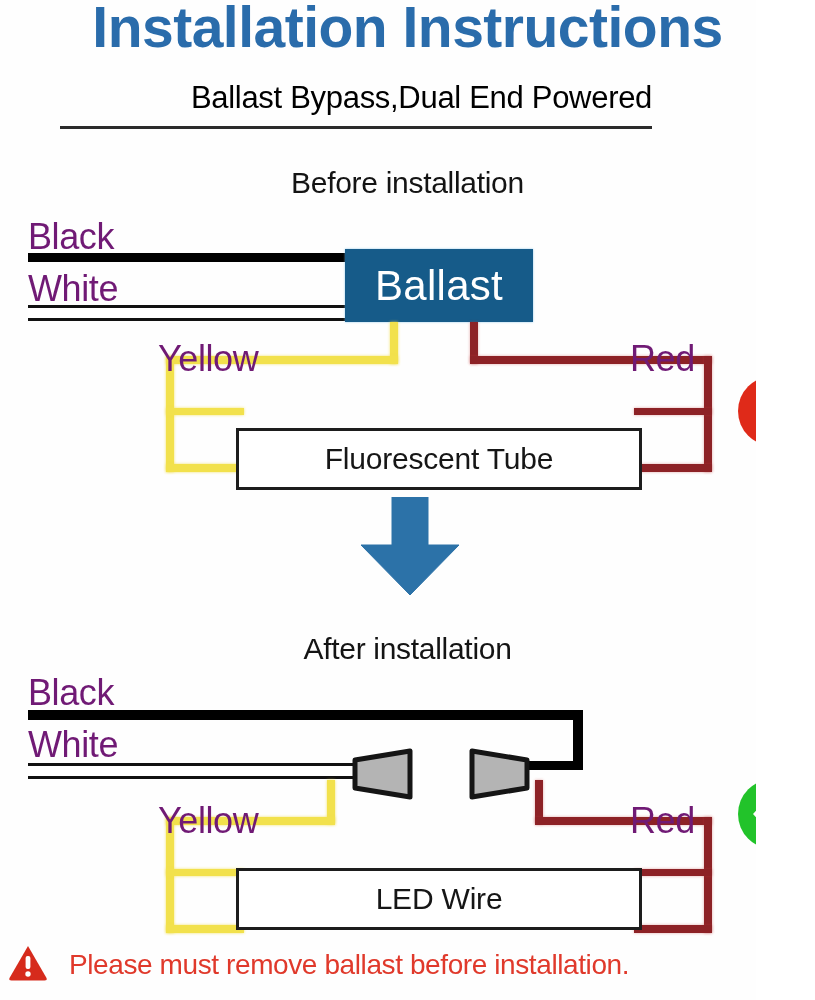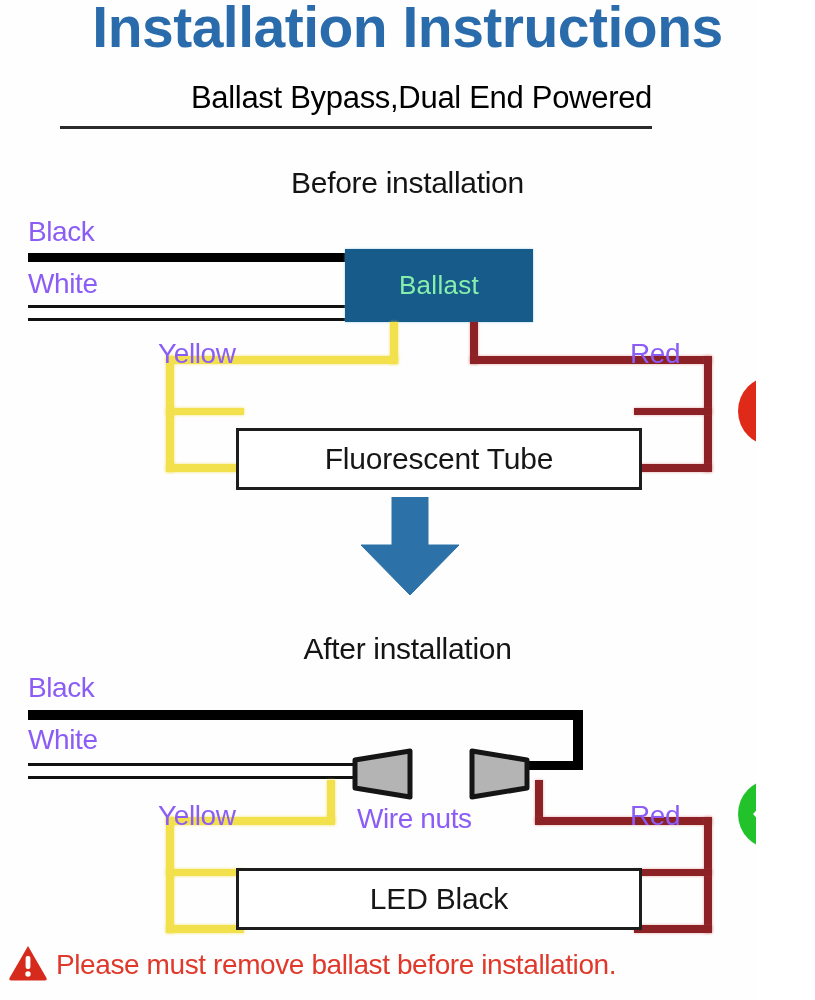--- a/index.html
+++ b/index.html
@@ -66,22 +66,22 @@
     color: #141414;
     letter-spacing: -0.3px;
     white-space: nowrap;
   }
   .section-heading.before { top: 166px; }
   .section-heading.after  { top: 620px; margin-top: 12px; }
 
   
   .wire-label {
     position: absolute;
-    font-size: 28px;
-    color: #8b5cf6;
+    font-size: 36px;
+    color: #701a75;
     letter-spacing: -0.4px;
     white-space: nowrap;
   }
 
   
   .seg { position: absolute; }
 
   
   .blk { background: #000000; }
 
@@ -94,22 +94,22 @@
     box-sizing: border-box;
   }
 
   .yel { background: #f2e14c; box-shadow: 0 0 3px rgba(242,225,76,.85); }
   .red { background: #8d2226; box-shadow: 0 0 3px rgba(190,60,60,.45); }
 
   
   .ballast-box {
     position: absolute;
     background: #165b89;
-    color: #86efac;
-    font-size: 26px;
+    color: #ffffff;
+    font-size: 42px;
     display: flex;
     align-items: center;
     justify-content: center;
     letter-spacing: 0.3px;
     box-shadow: 0 0 2px rgba(120,190,235,.8);
   }
   .tube-box {
     position: absolute;
     background: #ffffff;
     border: 3px solid #1d1d1d;
@@ -135,21 +135,21 @@
   
   .wire-nut { position: absolute; }
 
   
   .warn-row {
     position: absolute;
     left: 8px;
     top: 944px;
     display: flex;
     align-items: center;
-    gap: 8px;
+    gap: 21px;
   }
   .warn-text {
     font-size: 28px;
     color: #e0392b;
     letter-spacing: -0.4px;
     white-space: nowrap;
   }
 </style>
 </head>
 <body>
@@ -221,39 +221,38 @@
       <path d="M3 12 L58 3 L58 49 L3 40 Z" fill="#b4b4b4" stroke="#151515" stroke-width="5" stroke-linejoin="round"></path>
     </svg>
   </div>
 
   <div class="wire-nut" style="left:462px; top:748px;">
     <svg width="68" height="52" viewBox="0 0 68 52" aria-hidden="true">
       <path d="M65 12 L10 3 L10 49 L65 40 Z" fill="#b4b4b4" stroke="#151515" stroke-width="5" stroke-linejoin="round"></path>
     </svg>
   </div>
 
-  <div class="wire-label" style="left:357px; top:803px;">Wire nuts</div>
 
   <div class="seg yel" style="left:327px; top:780px; width:8px; height:44px;"></div>
   <div class="seg yel" style="left:166px; top:817px; width:169px; height:8px;"></div>
   <div class="seg yel" style="left:166px; top:817px; width:8px; height:116px;"></div>
   <div class="seg yel" style="left:166px; top:869px; width:78px; height:7px;"></div>
   <div class="seg yel" style="left:166px; top:925px; width:78px; height:8px;"></div>
 
   <div class="seg red" style="left:535px; top:780px; width:8px; height:44px;"></div>
   <div class="seg red" style="left:535px; top:817px; width:177px; height:8px;"></div>
   <div class="seg red" style="left:704px; top:817px; width:8px; height:116px;"></div>
   <div class="seg red" style="left:634px; top:869px; width:78px; height:7px;"></div>
   <div class="seg red" style="left:634px; top:925px; width:78px; height:8px;"></div>
 
   <div class="wire-label" style="left:158px; top:800px;">Yellow</div>
   <div class="wire-label" style="left:630px; top:800px;">Red</div>
 
   <div class="tube-box" style="left:236px; top:868px; width:406px; height:62px;">
-    <span>LED Black</span>
+    <span>LED Wire</span>
   </div>
 
   <div class="badge" style="left:737px; top:778px;">
     <svg width="72" height="72" viewBox="0 0 72 72" aria-hidden="true">
       <circle cx="36" cy="36" r="35" fill="#22c32a"></circle>
       <path d="M16 36 L24 27 L31 37 L52 18 L59 27 L32 53 Z" fill="#ffffff"></path>
     </svg>
   </div>
 
   <div class="warn-row">

